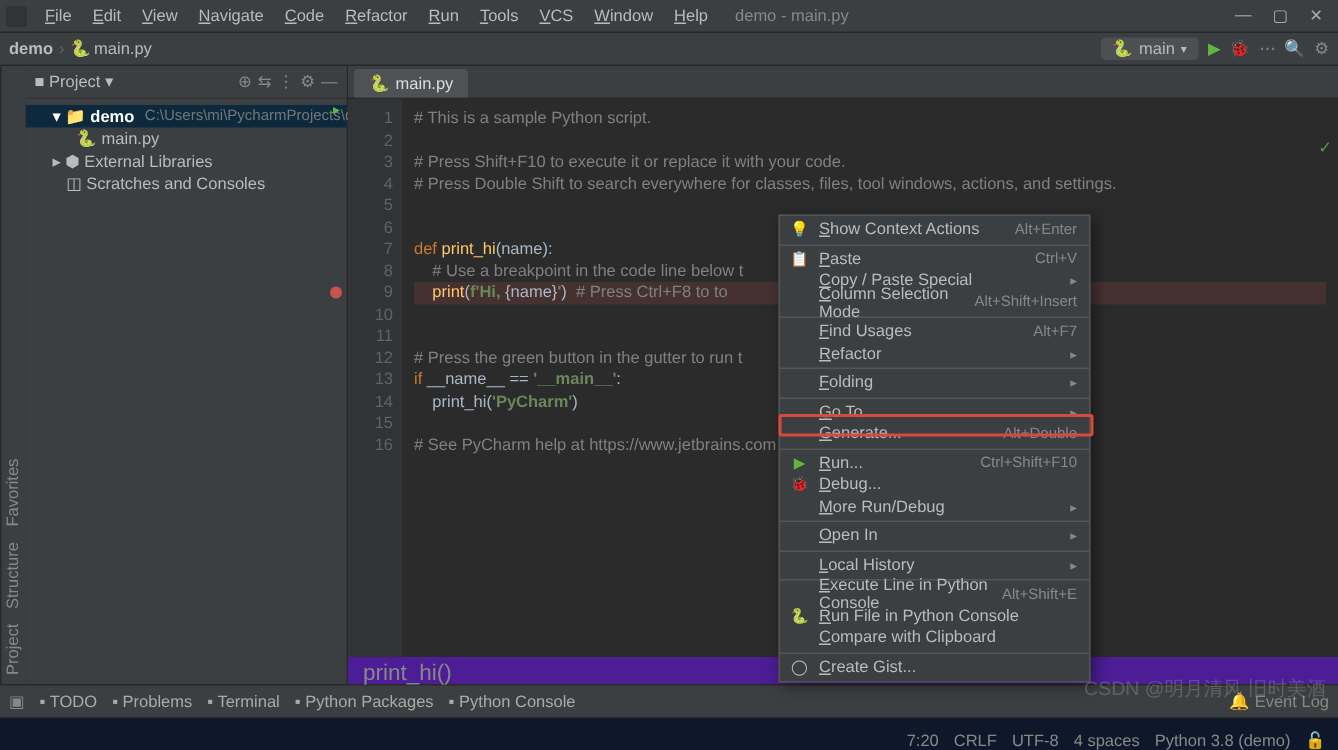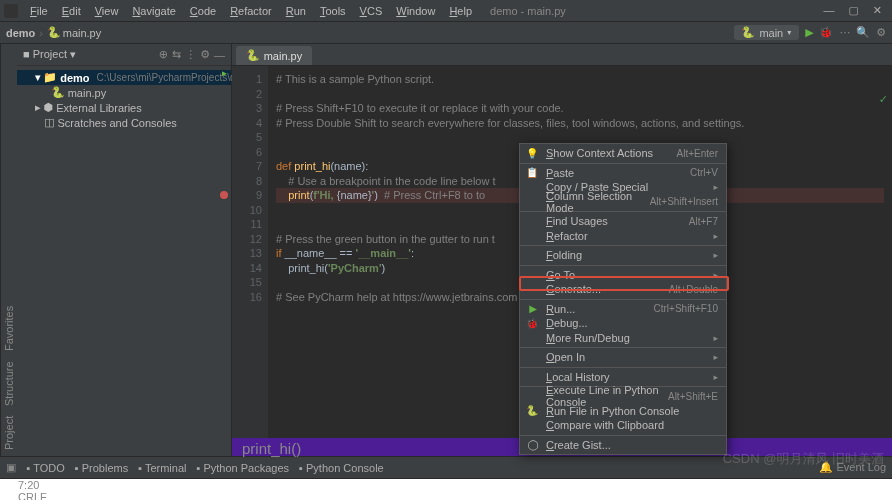--- a/index.html
+++ b/index.html
@@ -38,21 +38,21 @@
 .gutter .bp { position:relative; }
 .gutter .bp::before { content:""; width:8px; height:8px; background:#c75450; border-radius:50%; position:absolute; left:-12px; top:3px;}
 .gutter .runmark::before { content:"▸"; position:absolute; left:-10px; top:0; color:#62b543; font-size:9px;}
 .codetext { flex:1; padding:6px 8px 0 8px; color:#a9b7c6; white-space:pre; position:relative;}
 .codetext .line { height:14.5px; }
 .hl-line-bg { background:rgba(121,59,59,0.35); display:block; width:100%;}
 .c-comment{color:#808080;} .c-kw{color:#cc7832;} .c-str{color:#6a8759;font-weight:bold;} .c-fn{color:#ffc66d;}
 .breadcrumb { height:18px; background:#4c1d95; padding:2px 10px; color:#888; font-size:15px;}
 .bottombar { height:22px; background:#3c3f41; display:flex; align-items:center; padding:0 6px; border-top:1px solid #282828; gap:10px; color:#aaa;}
 .bottombar .spacer{flex:1;}
-.statusbar { height:22px; background:#ffffff; border-top:1px solid #282828; display:flex; align-items:flex-start; padding:0 8px; color:#888; font-size:10px;flex-direction:column;}
+.statusbar { height:22px; background:#0f172a; border-top:1px solid #282828; display:flex; align-items:flex-end; padding:0 8px; color:#888; font-size:10px;}
 .statusbar .spacer{flex:1;}
 .statusbar span{margin-left:10px;}
 .ctxmenu { position:absolute; left:519px; top:143px; width:208px; background:#3c3f41; border:1px solid #555; box-shadow:2px 2px 10px rgba(0,0,0,0.5); z-index:10; padding:2px 0;}
 .ctxmenu .mi { display:flex; align-items:center; padding:1px 8px 1px 6px; height:14.5px; color:#bbb; font-size:10.5px; gap:6px;}
 .ctxmenu .mi .ico { width:14px; text-align:center; font-size:10px;}
 .ctxmenu .mi .lbl { flex:1; }
 .ctxmenu .mi .sc { color:#888; font-size:10px;}
 .ctxmenu .mi .arrow { color:#888; font-size:9px;}
 .ctxmenu .sep { height:1px; background:#555; margin:2px 0;}
 .hlbox { position:absolute; left:519px; top:276px; width:210px; height:15px; border:2px solid #d64b3a; border-radius:2px; z-index:12; pointer-events:none;}

